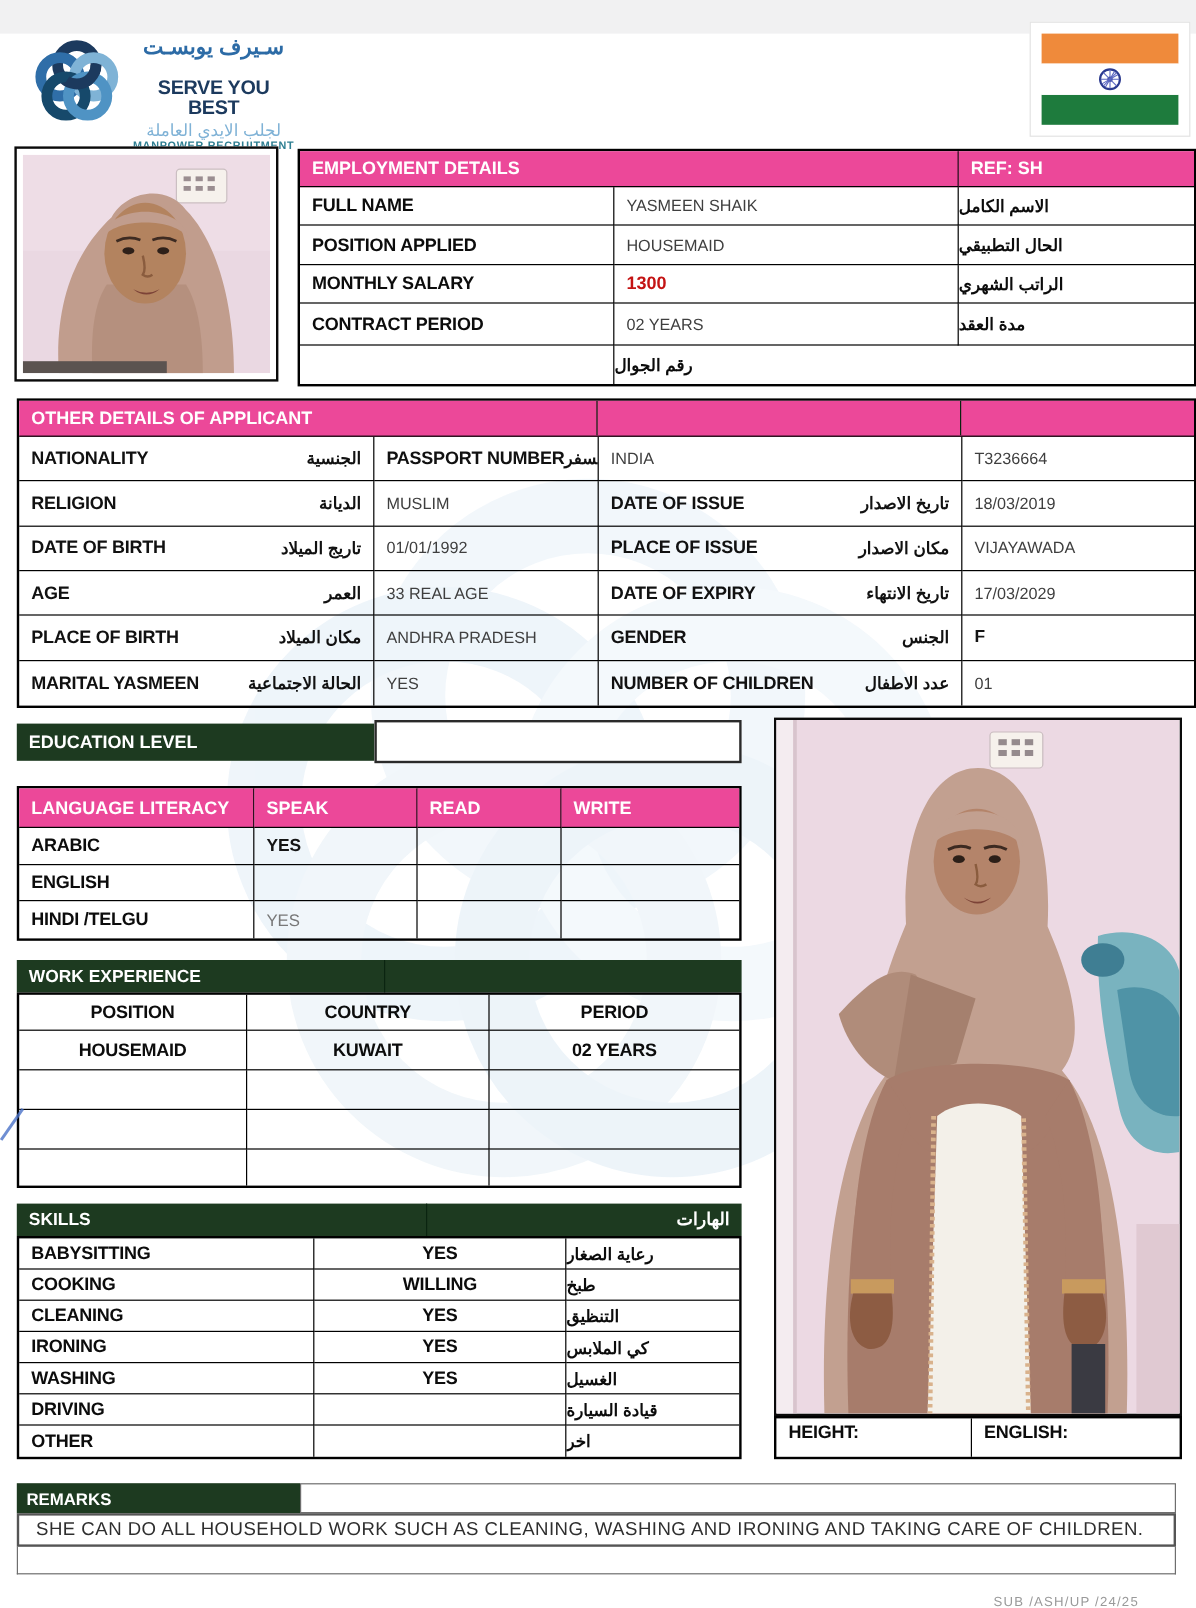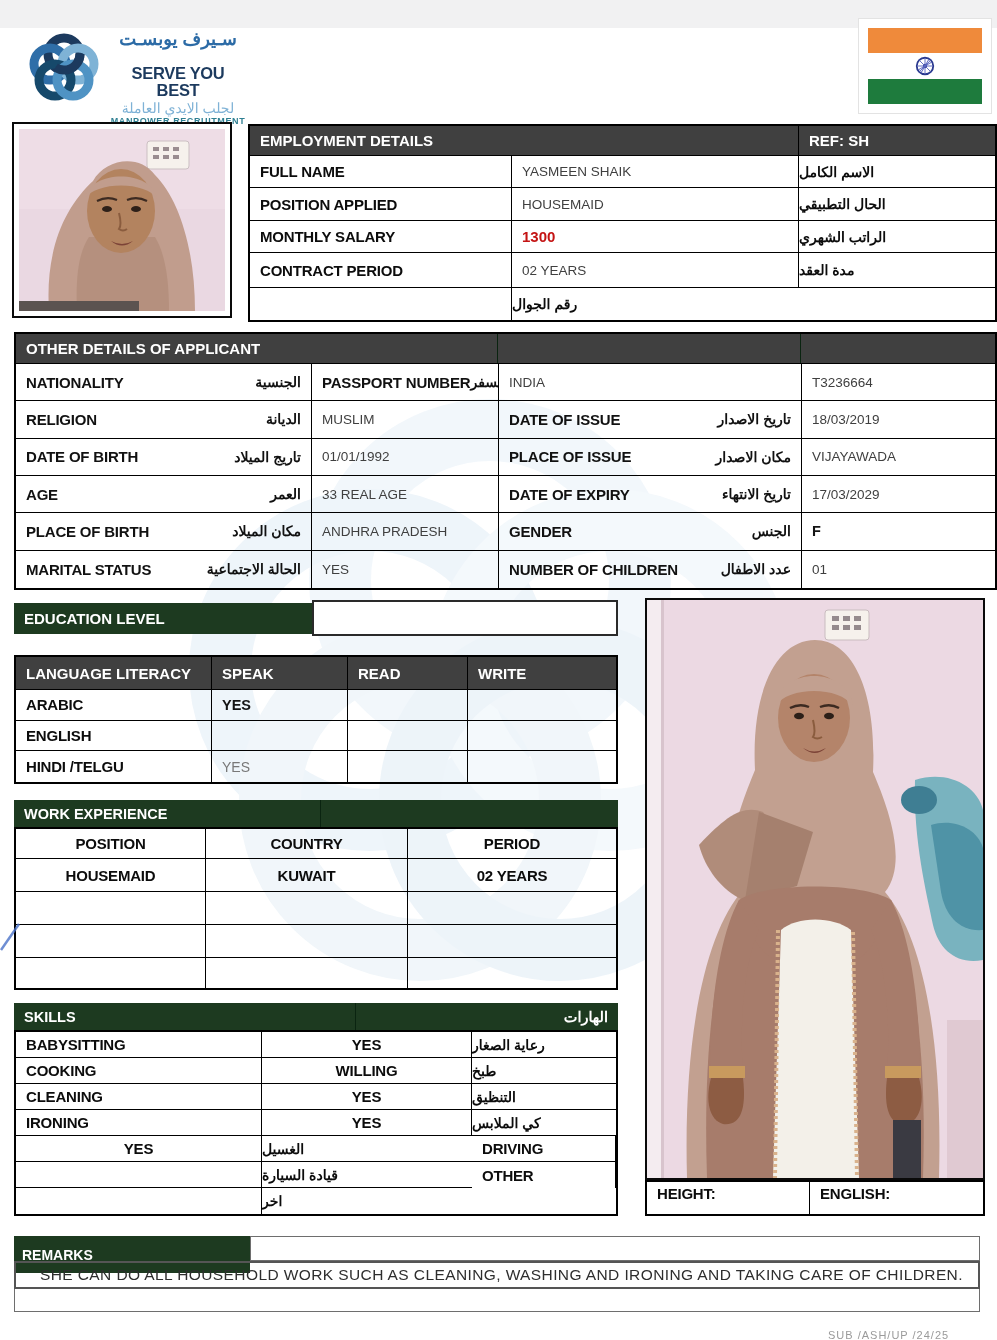--- a/index.html
+++ b/index.html
@@ -24,21 +24,21 @@
   .flag-card{position:absolute;left:858px;top:18px;width:132px;height:94px;background:#fff;border:1px solid #e3e3e3;}
   .flag{position:absolute;left:9px;top:9px;width:114px;height:76px;display:flex;flex-direction:column;}
   .flag .s1{flex:1;} .flag .s2{flex:1;background:#fff;position:relative;} .flag .s3{flex:1;}
   .chakra{position:absolute;left:50%;top:50%;width:22px;height:22px;transform:translate(-50%,-50%);}
 
   
   .tbl{display:grid;background:transparent;border:2px solid #000;box-sizing:border-box;}
   .c{border-right:1.5px solid #000;border-bottom:1.5px solid #000;box-sizing:border-box;
      display:flex;align-items:center;overflow:hidden;white-space:nowrap;}
   .nr{border-right:none!important;} .nb{border-bottom:none!important;}
-  .g{background:#404040;color:#fff;font-weight:bold;}
+  .g{background:#ec4899;color:#fff;font-weight:bold;}
   .bar{background:#1d3a20;color:#fff;font-weight:bold;display:flex;align-items:center;box-sizing:border-box;}
   .lab{font-weight:bold;font-size:15px;color:#0c0c0c;letter-spacing:-.2px;}
   .val{font-size:13.5px;color:#3f3f3f;}
   .ar{direction:rtl;font-weight:bold;font-size:14px;color:#0c0c0c;}
   .pair{justify-content:space-between;}
   .pair .en{font-weight:bold;font-size:15px;letter-spacing:-.2px;padding-left:10px;}
   .pair .aa{direction:rtl;font-weight:bold;font-size:14px;padding-right:10px;}
   .px{padding-left:10px;} .pxr{justify-content:flex-end;padding-right:10px;}
   .ctr{justify-content:center;}
   .red{color:#c41414;font-weight:bold;font-size:15px;}
@@ -46,21 +46,21 @@
   .dimyes{color:#787878;font-size:14px;}
   .hsep{position:absolute;top:0;bottom:0;width:1px;background:#0a2410;}
 
   
   .photo-box{position:absolute;border:2px solid #0a0a0a;background:#fff;box-sizing:border-box;}
   .photo-box svg{display:block;}
 
   
   .rem-row{position:absolute;border:1.5px solid #6e6e6e;box-sizing:border-box;background:transparent;
            display:flex;align-items:center;}
-  .rem-text{font-size:15.5px;letter-spacing:.4px;color:#2e2e2e;padding-left:24px;white-space:nowrap;}
+  .rem-text{font-size:15.5px;letter-spacing:.4px;color:#2e2e2e;padding-left:14px;white-space:nowrap;}
 
   .footer-ref{position:absolute;left:828px;top:1329px;font-size:11px;color:#9a9a9a;letter-spacing:1px;white-space:nowrap;}
   .penmark{position:absolute;left:0;top:918px;width:22px;height:36px;}
 </style>
 </head>
 <body>
 
 <div class="page">
 
   <div class="topstrip"></div>
@@ -225,21 +225,21 @@
         <span class="aa">مكان الميلاد</span>
       </div>
     <div class="c val px">ANDHRA PRADESH</div>
     <div class="c pair">
         <span class="en">GENDER</span>
         <span class="aa">الجنس</span>
       </div>
     <div class="c val px nr bold">F</div>
 
     <div class="c pair nb">
-        <span class="en">MARITAL STATUS</span>
+        <span class="en">MARITAL YASMEEN</span>
         <span class="aa">الحالة الاجتماعية</span>
       </div>
     <div class="c val px nb">YES</div>
     <div class="c pair nb">
         <span class="en">NUMBER OF CHILDREN</span>
         <span class="aa">عدد الاطفال</span>
       </div>
     <div class="c val px nr nb">01</div>
   </div>
 
@@ -311,20 +311,21 @@
     <div class="c ar pxr nr">طبخ</div>
 
     <div class="c lab px">CLEANING</div>
     <div class="c lab ctr">YES</div>
     <div class="c ar pxr nr">التنظيق</div>
 
     <div class="c lab px">IRONING</div>
     <div class="c lab ctr">YES</div>
     <div class="c ar pxr nr">كي الملابس</div>
 
+    <div class="c lab px">WASHING</div>
     <div class="c lab ctr">YES</div>
     <div class="c ar pxr nr">الغسيل</div>
 
     <div class="c lab px">DRIVING</div>
     <div class="c lab ctr"></div>
     <div class="c ar pxr nr">قيادة السيارة</div>
 
     <div class="c lab px nb">OTHER</div>
     <div class="c lab ctr nb"></div>
     <div class="c ar pxr nr nb">اخر</div>
@@ -382,21 +383,21 @@
       <path d="M272 478 C278 500 274 520 260 524 C244 526 236 512 240 478 Z" fill="#8d5c43"></path>
       <rect x="246" y="520" width="28" height="58" fill="#3a3a42"></rect>
     </svg>
   </div>
 
   <div class="tbl abs" style="left:645px;top:1180px;width:340px;height:36px;grid-template-columns:163px 1fr;grid-template-rows:1fr;">
     <div class="c lab px nb" style="align-items:flex-start;padding-top:3px;">HEIGHT:</div>
     <div class="c lab px nr nb" style="align-items:flex-start;padding-top:3px;">ENGLISH:</div>
   </div>
 
-  <div class="bar abs" style="left:14px;top:1236px;width:236px;height:37px;padding-left:8px;font-size:14px;">
+  <div class="bar abs" style="left:14px;top:1236px;width:236px;height:25px;padding-left:8px;font-size:14px;">
     <span>REMARKS</span>
   </div>
   <div class="rem-row" style="left:250px;top:1236px;width:730px;height:25px;"></div>
   <div class="rem-row" style="left:14px;top:1261px;width:966px;height:28px;border-width:2px;border-color:#555;">
     <span class="rem-text">SHE CAN DO ALL HOUSEHOLD WORK SUCH AS CLEANING, WASHING AND IRONING AND TAKING CARE OF CHILDREN.</span>
   </div>
   <div class="rem-row" style="left:14px;top:1289px;width:966px;height:23px;border-top:none;"></div>
 
   <div class="footer-ref">SUB /ASH/UP /24/25</div>
 

